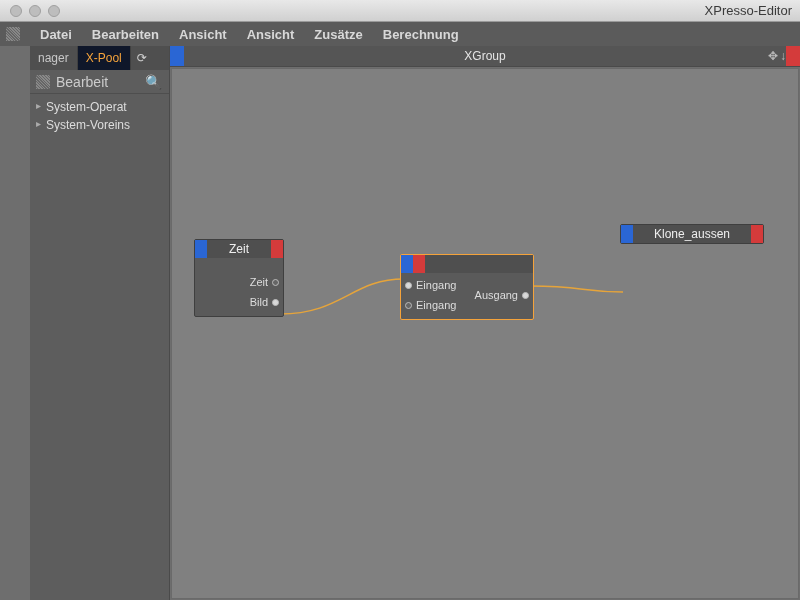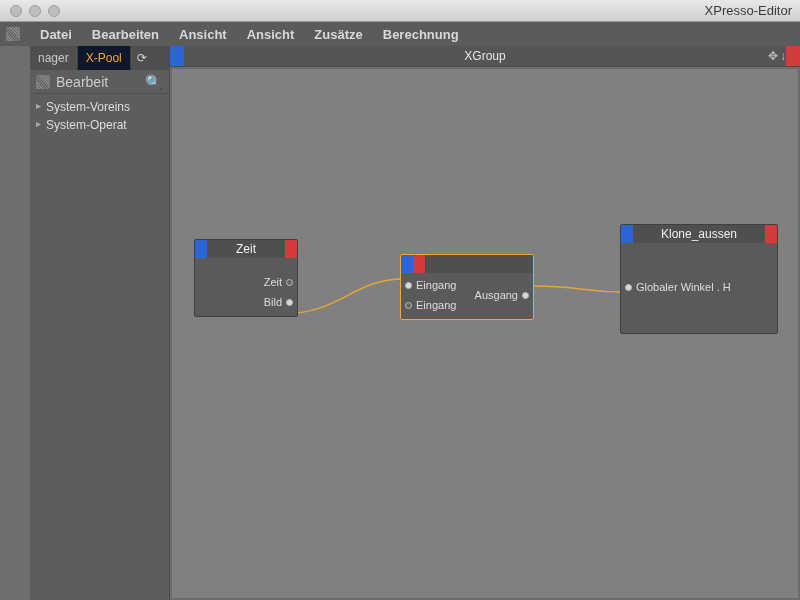--- a/index.html
+++ b/index.html
@@ -86,22 +86,22 @@
       <div class="side-tab">nager</div>
       <div class="side-tab active">X-Pool</div>
       <div class="side-cycle">⟳</div>
     </div>
     <div class="side-toolbar">
       <div class="menu-icon"></div>
       <span>Bearbeit</span>
       <span class="glass">🔍</span>
     </div>
     <div class="tree">
+      <div class="tree-item">System-Operat</div>
       <div class="tree-item">System-Voreins</div>
-      <div class="tree-item">System-Operat</div>
     </div>
   </div>
 
   <div class="canvas-wrap">
     <div class="canvas-header">
       <div class="ch-blue"></div>
       <div class="ch-title">XGroup</div>
       <div class="ch-icons">
         <span>✥</span>
         <span>↓</span>
@@ -109,21 +109,21 @@
       </div>
       <div class="ch-red"></div>
     </div>
 
     <div class="canvas">
       <svg class="edges">
         <path class="wire" d="M108,245 C170,245 180,210 232,210"></path>
         <path class="wire" d="M358,217 C410,217 410,223 451,223"></path>
       </svg>
 
-      <div class="node" style="left:22px; top:170px; width:104px;">
+      <div class="node" style="left:22px; top:170px; width:90px;">
         <div class="node-title">
           <div class="nt-blue"></div>
           <div class="nt-label">Zeit</div>
           <div class="nt-red"></div>
         </div>
         <div class="node-body">
           <div class="ports-left"></div>
           <div class="ports-right" style="margin-left:auto; padding-top:12px;">
             <div class="port">
                 <span>Zeit</span>
@@ -155,31 +155,23 @@
           </div>
           <div class="ports-right" style="margin-left:auto; justify-content:center;text-align:right;">
             <div class="port">
                 <span>Ausgang</span>
                 <span class="dot filled"></span>
               </div>
           </div>
         </div>
       </div>
 
-      <div class="node" style="left:448px; top:155px; width:158px;">
+      <div class="node" style="left:448px; top:155px; width:144px;">
         <div class="node-title">
           <div class="nt-blue"></div>
           <div class="nt-label">Klone_aussen</div>
           <div class="nt-red"></div>
-        </div>
-        <div class="node-body" style="min-height:90px;">
-          <div class="ports-left" style="justify-content:center;">
-            <div class="port">
-                <span class="dot filled"></span>
-                <span>Globaler Winkel . H</span>
-              </div>
-          </div>
         </div>
       </div>
 
     </div>
   </div>
 </div>
 
 </body></html>

